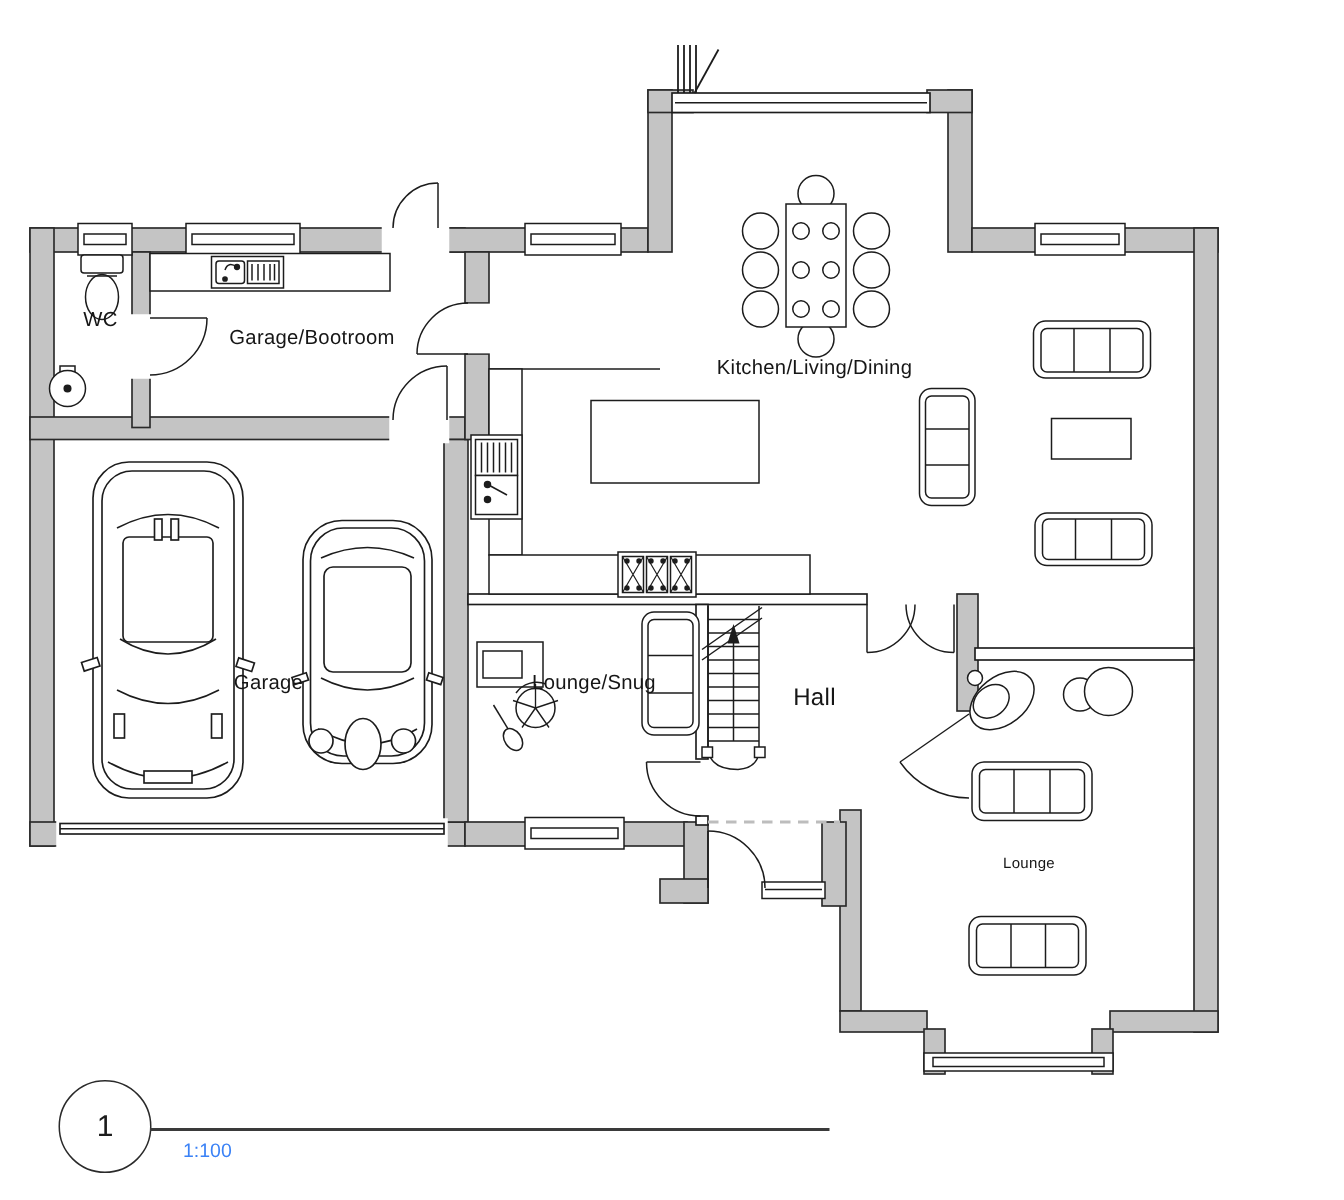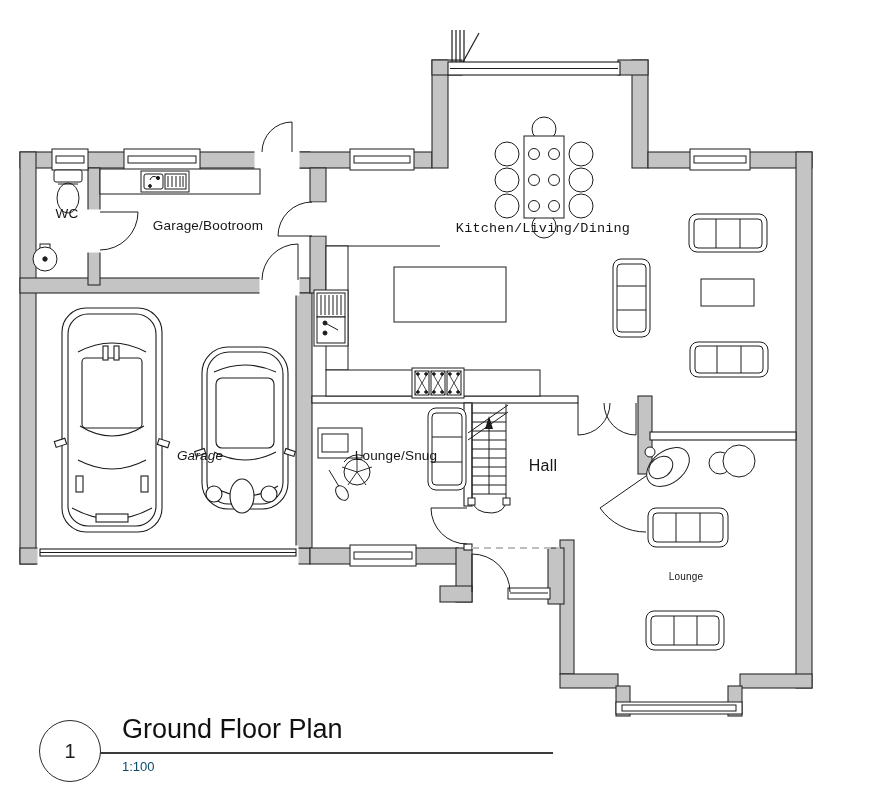--- a/index.html
+++ b/index.html
@@ -3,32 +3,32 @@
 <meta charset="utf-8">
 <style>
   html,body{margin:0;padding:0;background:#fff;}
   #stage{position:relative;width:891px;height:800px;background:#fff;overflow:hidden;
          font-family:"Liberation Sans",sans-serif;color:#1c1c1c;}
   #plan-svg{position:absolute;left:0;top:0;}
   .room-label{position:absolute;transform:translate(-50%,-50%);font-size:13.5px;
               white-space:nowrap;color:#161616;letter-spacing:.2px;}
   .lbl-wc{left:67px;top:213px;}
   .lbl-utility{left:208px;top:225px;}
-  .lbl-kitchen{left:543px;top:228px;font-family:Liberation Mono, monospace;}
-  .lbl-garage{left:200px;top:455px;font-style:italic;}
+  .lbl-kitchen{left:543px;top:245px;}
+  .lbl-garage{left:179px;top:455px;}
   .lbl-study{left:396px;top:455px;}
   .lbl-hall{left:543px;top:466px;font-size:16px;}
   .lbl-lounge{left:686px;top:576px;font-size:10px;}
   #title-block{position:absolute;left:0;top:712px;width:896px;height:84px;}
   #title-circle{position:absolute;left:39px;top:8px;width:60px;height:60px;border:1.4px solid #2a2a2a;
                 border-radius:50%;display:flex;align-items:center;justify-content:center;
                 font-size:20px;background:#fff;}
   #title-text{position:absolute;left:122px;top:2px;font-size:27px;color:#111;}
   #title-line{position:absolute;left:100px;top:40px;width:453px;height:2px;background:#3a3a3a;}
-  #title-scale{position:absolute;left:122px;top:47px;font-size:13px;color:#0c4a6e;}
+  #title-scale{position:absolute;left:122px;top:47px;font-size:13px;color:#3b82f6;}
 </style>
 </head>
 <body>
 
 <div id="stage">
 
 <svg id="plan-svg" width="896" height="800" viewBox="0 0 896 800">
 
   <g fill="#c4c4c4" stroke="#2a2a2a" stroke-width="1.1">
     <rect x="20" y="152" width="290" height="16"></rect>
@@ -371,18 +371,17 @@
   <div class="room-label lbl-kitchen">Kitchen/Living/Dining</div>
   <div class="room-label lbl-garage">Garage</div>
   <div class="room-label lbl-study">Lounge/Snug</div>
   <div class="room-label lbl-hall">Hall</div>
   <div class="room-label lbl-lounge">Lounge</div>
 
   <div id="title-block">
     <div id="title-circle">
       <span>1</span>
     </div>
-    <div id="title-text">Ground Floor Plan</div>
     <div id="title-line"></div>
     <div id="title-scale">1:100</div>
   </div>
 
 </div>
 
 </body></html>

